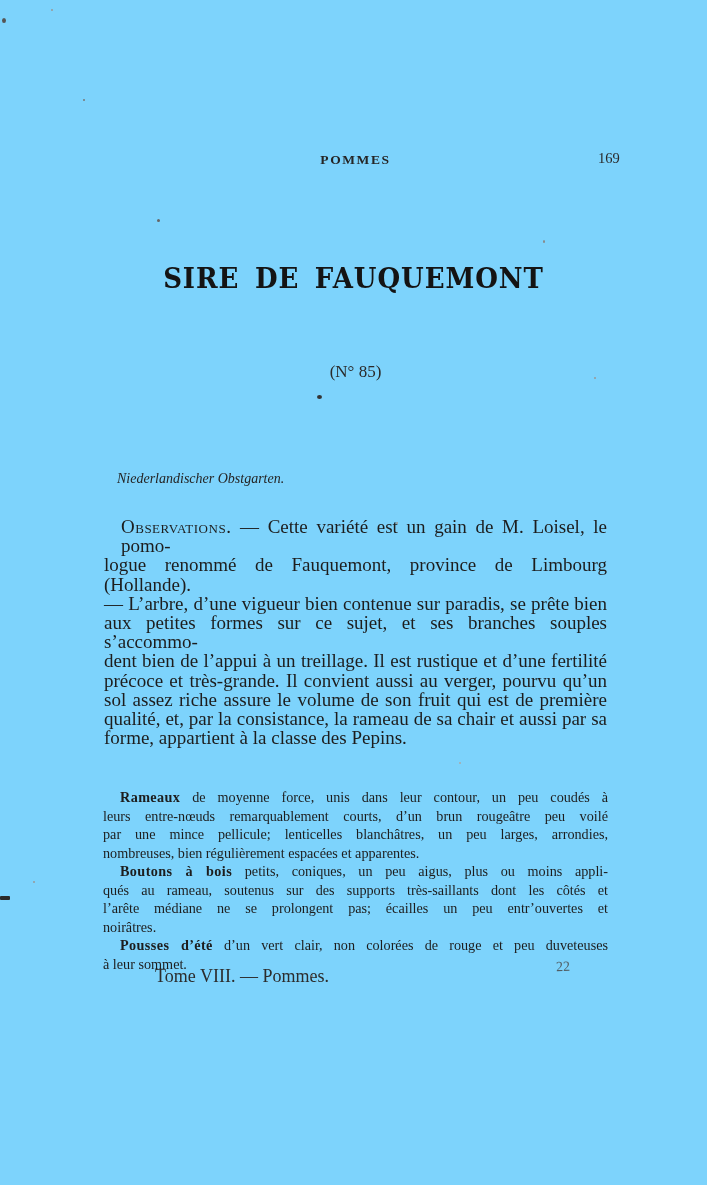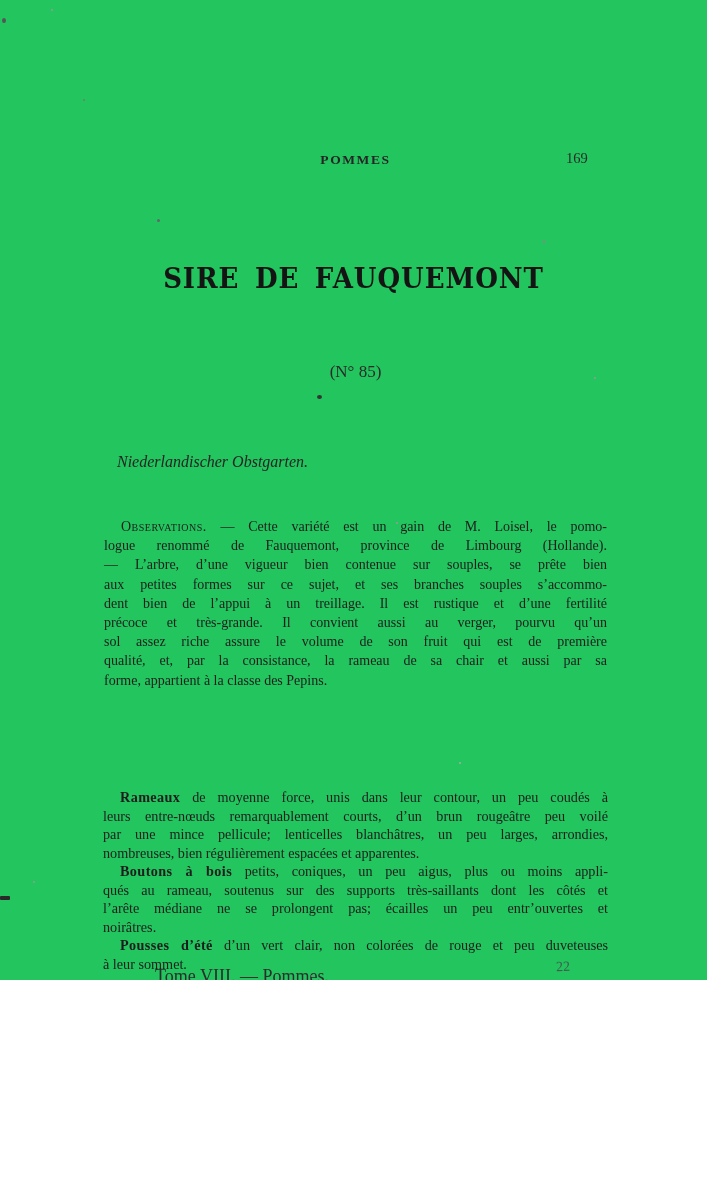--- a/index.html
+++ b/index.html
@@ -1,60 +1,60 @@
 <!DOCTYPE html>
 <html><head>
 <meta charset="utf-8">
 <style>
   html, body { margin: 0; padding: 0; background: #ffffff; }
   .page {
     position: relative;
     width: 707px;
-    height: 980px;
-    background: #22c55e;
+    height: 1185px;
+    background: #7dd3fc;
     font-family: "Liberation Serif", serif;
     color: #1e1e1e;
     overflow: hidden;
   }
 
   
   .running-title {
     position: absolute; top: 152px; left: 104px; width: 503px;
     text-align: center; font-size: 13.5px; letter-spacing: 1.6px;
     font-weight: bold; color: #252525;
   }
   .page-number {
-    position: absolute; top: 150px; left: 566px;
+    position: absolute; top: 150px; left: 598px;
     font-size: 14.5px; color: #2a2a2a;
   }
 
   
   .variety-title {
     position: absolute; top: 262px; left: 0; width: 707px;
     text-align: center;
     font-family: "DejaVu Serif", serif;
     font-weight: bold; font-size: 28px;
     letter-spacing: 1px; word-spacing: 6px;
     color: #141414;
     transform: scaleX(0.93);
   }
   .variety-number {
     position: absolute; top: 362px; left: 104px; width: 503px;
     text-align: center; font-size: 17px; color: #2a2a2a;
   }
 
   .reference-line {
-    position: absolute; top: 453px; left: 117px;
-    font-style: italic; font-size: 16px; color: #242424; text-align: center;
+    position: absolute; top: 471px; left: 117px;
+    font-style: italic; font-size: 14px; color: #242424; text-align: center;
   }
 
   
   .observations {
     position: absolute; top: 517px; left: 104px; width: 503px;
-    font-size: 14px; line-height: 19.2px; color: #1d1d1d;
+    font-size: 19px; line-height: 19.2px; color: #1d1d1d;
   }
   .obs-lead { font-variant: small-caps; letter-spacing: 0.5px; }
 
   .description-heading {
     position: absolute; top: 739px; left: 104px; width: 503px;
     text-align: center; font-size: 14.5px; letter-spacing: 1.5px;
     color: #202020;
   }
   .description-section {
     position: absolute; top: 788px; left: 103px; width: 505px;
@@ -103,21 +103,21 @@
 
   <div class="variety-title">SIRE DE FAUQUEMONT</div>
   <div class="variety-number">(N° 85)</div>
 
   <div class="reference-line">Niederlandischer Obstgarten.</div>
 
   <div class="observations">
     <div class="jline firstline"><span class="obs-lead">Observations.</span><span> — Cette variété est un gain de M. Loisel, le pomo-</span></div>
     <div>
         <div class="jline">logue renommé de Fauquemont, province de Limbourg (Hollande).</div>
-        <div class="jline">— L’arbre, d’une vigueur bien contenue sur souples, se prête bien</div>
+        <div class="jline">— L’arbre, d’une vigueur bien contenue sur paradis, se prête bien</div>
         <div class="jline">aux petites formes sur ce sujet, et ses branches souples s’accommo-</div>
         <div class="jline">dent bien de l’appui à un treillage. Il est rustique et d’une fertilité</div>
         <div class="jline">précoce et très-grande. Il convient aussi au verger, pourvu qu’un</div>
         <div class="jline">sol assez riche assure le volume de son fruit qui est de première</div>
         <div class="jline">qualité, et, par la consistance, la rameau de sa chair et aussi par sa</div>
       </div>
     <div class="jline lastline">forme, appartient à la classe des Pepins.</div>
   </div>
 
 

